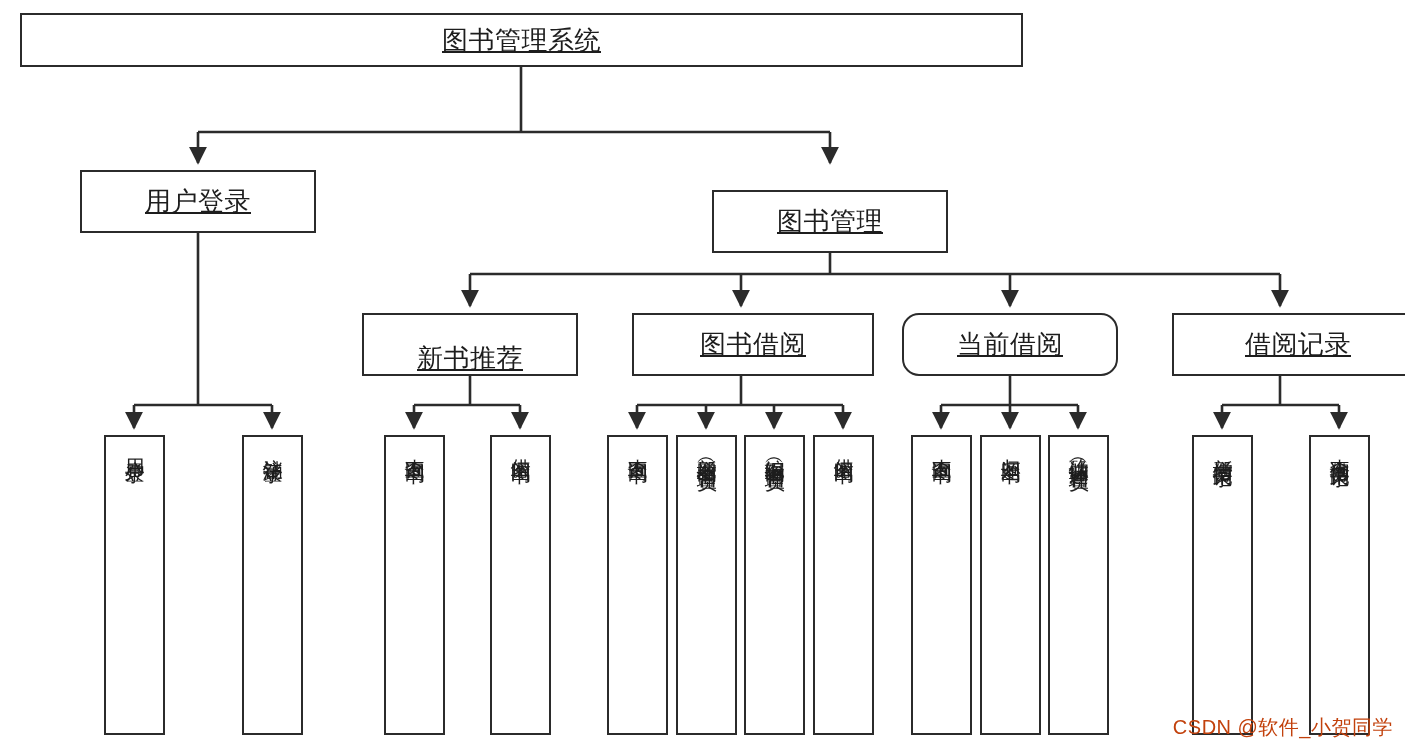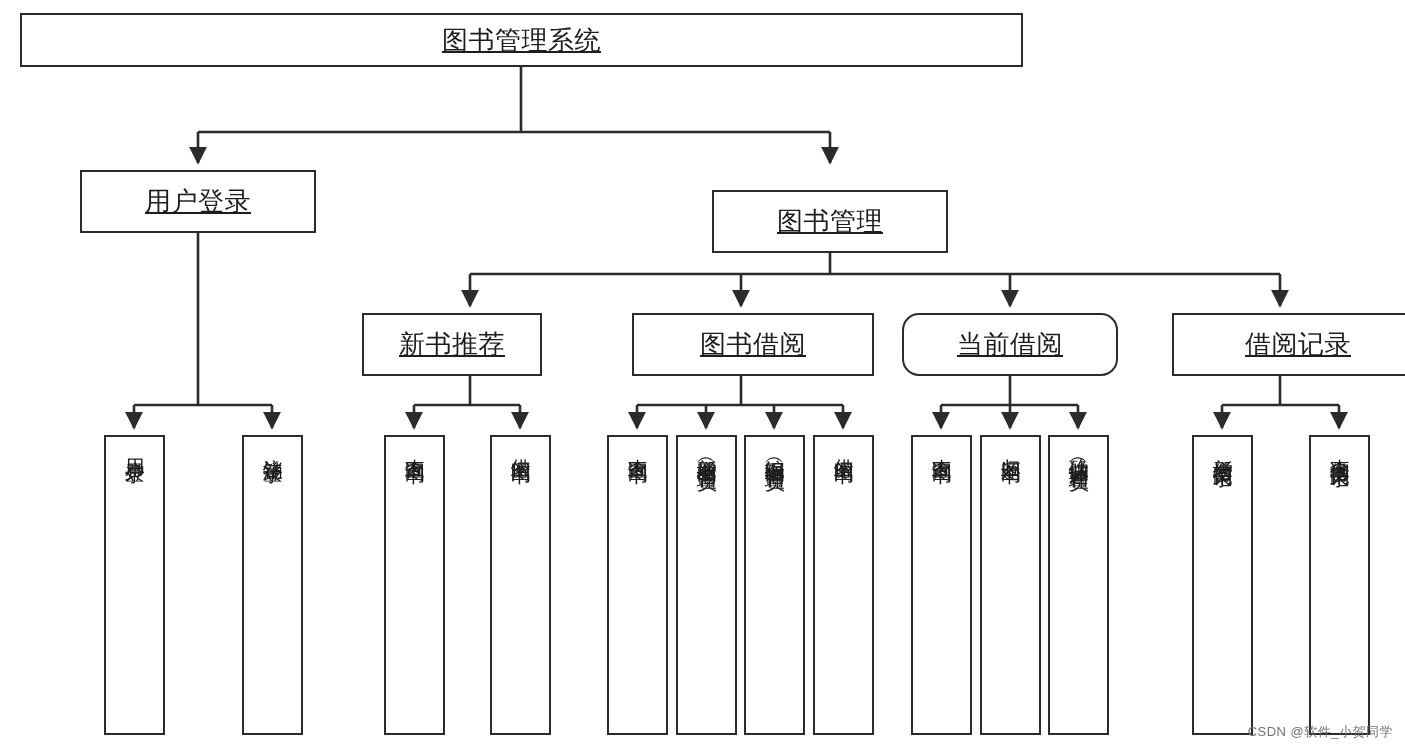--- a/index.html
+++ b/index.html
@@ -55,22 +55,22 @@
     writing-mode: vertical-rl;
     text-orientation: upright;
     font-size: 20px;
     letter-spacing: 2px;
     margin: 0 auto;
   }
   #watermark {
     position: absolute;
     right: 12px;
     bottom: 6px;
-    font-size: 13px;
-    color: #737373;
+    font-size: 20px;
+    color: #c2410c;
     z-index: 5;
     white-space: nowrap;
     letter-spacing: 0.5px;
   }
 </style>
 </head>
 <body>
 
 <div id="canvas">
 
@@ -129,21 +129,21 @@
   </div>
 
   <div class="node horizontal" style="left:80px; top:170px; width:236px; height:63px;">
     <span class="label">用户登录</span>
   </div>
 
   <div class="node horizontal" style="left:712px; top:170px; width:236px; height:63px;margin-top:20px;">
     <span class="label">图书管理</span>
   </div>
 
-  <div class="node horizontal" style="left:362px; top:313px; width:180px; height:63px;">
+  <div class="node horizontal" style="left:362px; top:313px; width:216px; height:63px;align-items:flex-end;">
     <span class="label">新书推荐</span>
   </div>
 
   <div class="node horizontal" style="left:632px; top:313px; width:242px; height:63px;">
     <span class="label">图书借阅</span>
   </div>
 
   <div class="node horizontal" style="left:902px; top:313px; width:216px; height:63px;border-radius:17px;">
     <span class="label">当前借阅</span>
   </div>

